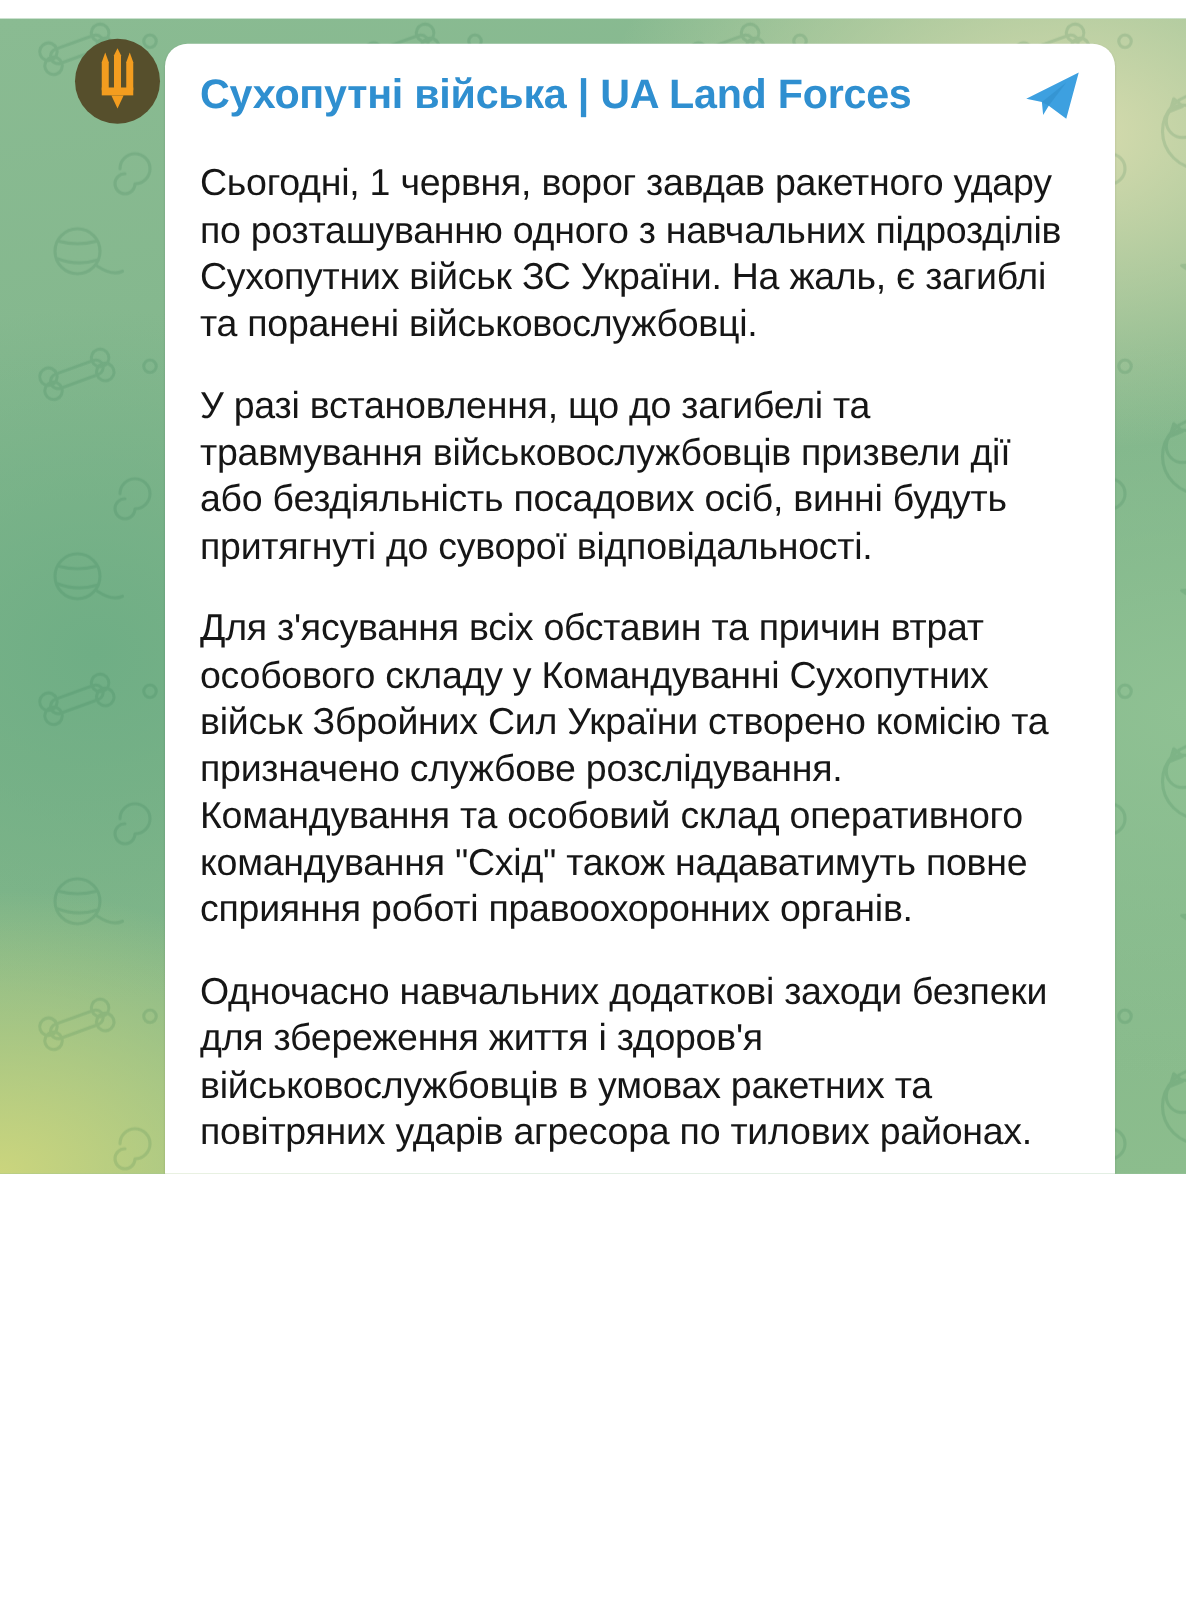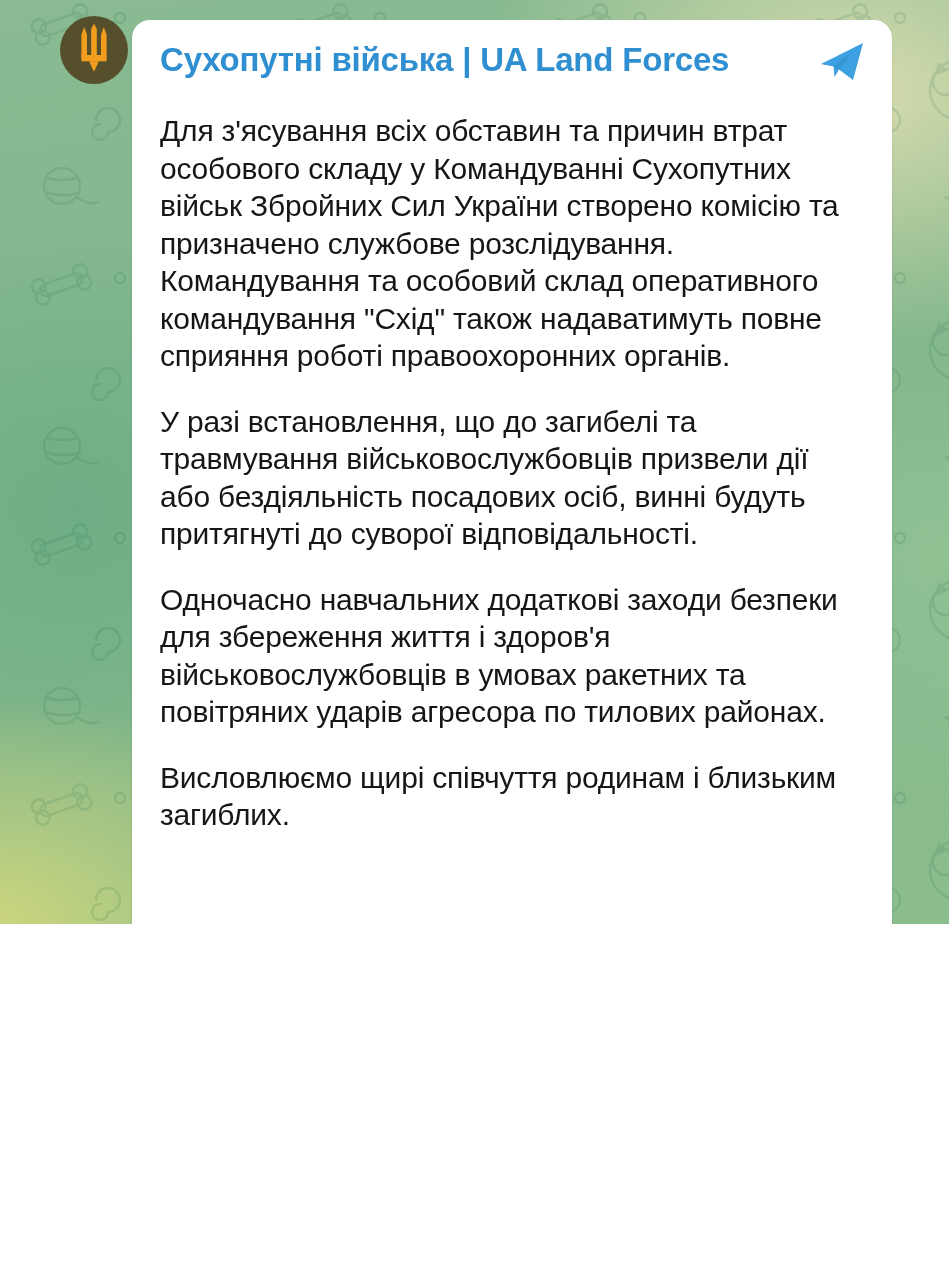--- a/index.html
+++ b/index.html
@@ -7,20 +7,21 @@
 
   #screen {
     position:relative; width:949px; height:924px; overflow:hidden;
     background-color:#83b78b;
     background-image:
       radial-gradient(ellipse 55% 38% at 90% 10%, #d8dcae 0%, rgba(216,220,174,0) 72%),
       radial-gradient(ellipse 50% 35% at 0% 100%, #cbd57d 0%, rgba(203,213,125,0) 70%),
       radial-gradient(ellipse 45% 40% at 8% 55%, #6fae85 0%, rgba(111,174,133,0) 75%),
       radial-gradient(ellipse 50% 40% at 100% 60%, #8fc193 0%, rgba(143,193,147,0) 80%),
       linear-gradient(170deg, #8abb92 0%, #7eb489 55%, #8cbd8d 100%);
+    margin-top: 15px;
   }
 
   .doodles { position:absolute; inset:0; opacity:0.14; pointer-events:none; }
 
   
   .avatar {
     position:absolute; left:60px; top:16px; width:68px; height:68px;
     border-radius:50%; background:#564f2c;
     display:flex; align-items:center; justify-content:center;
   }
@@ -131,22 +132,23 @@
       <span class="channel-title">Сухопутні війська | UA Land Forces</span>
       <span class="plane-icon">
         <svg width="44" height="40" viewBox="0 0 44 40" xmlns="http://www.w3.org/2000/svg">
           <path d="M1 22 L43 1 L33 38 L19 27.5 L14.5 35 L13.5 24.5 Z" fill="#3da0e0"></path>
           <path d="M13.5 24.5 L33 9 L19 27.5 Z" fill="#2f8cc8" opacity="0.55"></path>
         </svg>
       </span>
     </div>
 
     <div class="msg-text">
+      <p>Сьогодні, 1 червня, ворог завдав ракетного удару по розташуванню одного з навчальних підрозділів Сухопутних військ ЗС України. На жаль, є загиблі та поранені військовослужбовці.</p>
+      <p>У разі встановлення, що до загибелі та травмування військовослужбовців призвели дії або бездіяльність посадових осіб, винні будуть притягнуті до суворої відповідальності.</p>
       <p>Для з'ясування всіх обставин та причин втрат особового складу у Командуванні Сухопутних військ Збройних Сил України створено комісію та призначено службове розслідування. Командування та особовий склад оперативного командування "Схід" також надаватимуть повне сприяння роботі правоохоронних органів.</p>
-      <p>У разі встановлення, що до загибелі та травмування військовослужбовців призвели дії або бездіяльність посадових осіб, винні будуть притягнуті до суворої відповідальності.</p>
       <p>Одночасно навчальних додаткові заходи безпеки для збереження життя і здоров'я військовослужбовців в умовах ракетних та повітряних ударів агресора по тилових районах.</p>
       <p>Висловлюємо щирі співчуття родинам і близьким загиблих.</p>
     </div>
 
     <div class="bubble-footer">
       <a class="msg-link">t.me/landforcesofukraine/24232</a>
       <span class="msg-meta">
         <span>1.7K</span>
         <span class="eye-icon">
           <svg width="32" height="22" viewBox="0 0 24 16" xmlns="http://www.w3.org/2000/svg">

